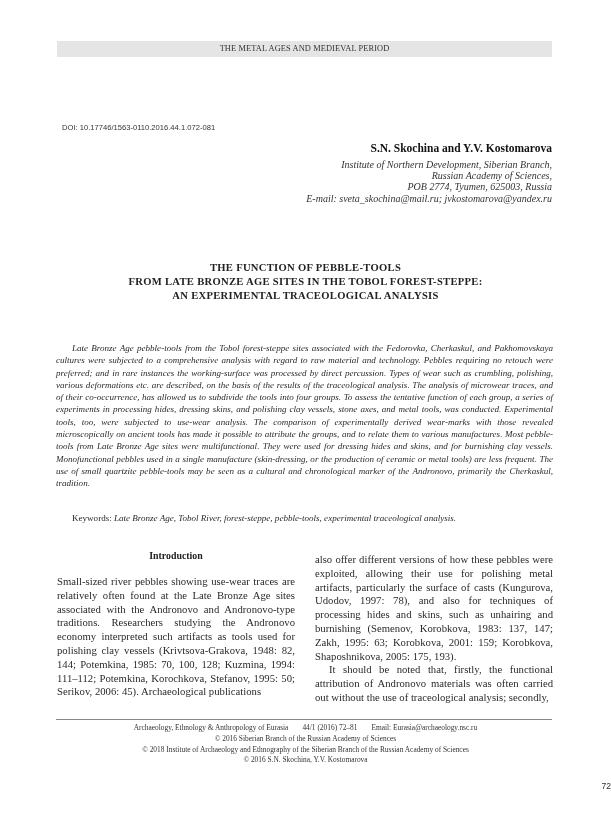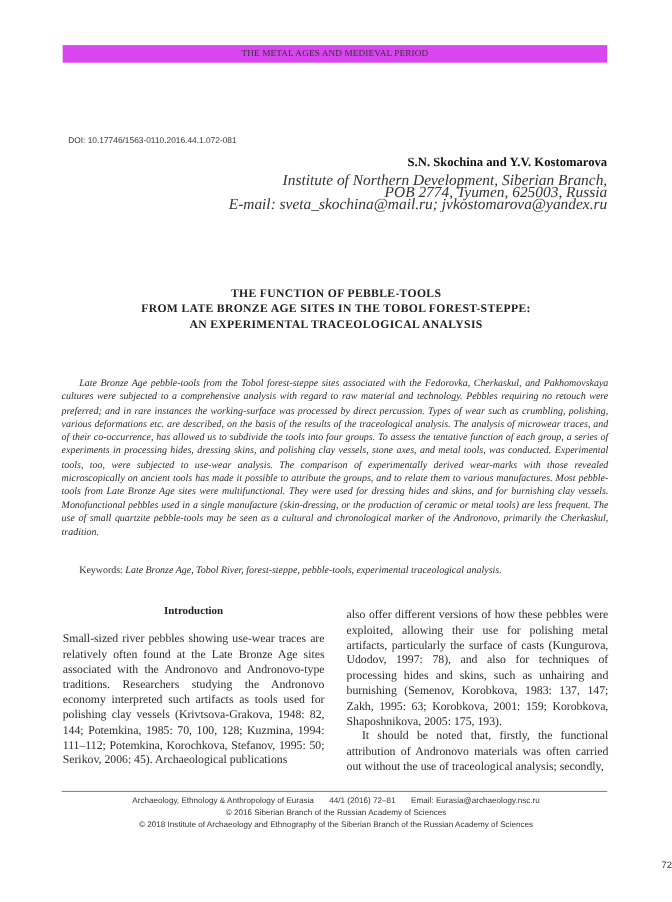--- a/index.html
+++ b/index.html
@@ -2,35 +2,35 @@
 <html><head>
   <meta charset="utf-8">
   <style>
     html, body { margin: 0; padding: 0; background: #ffffff; }
     body {
       width: 611px; height: 820px; position: relative; overflow: hidden;
       font-family: "Liberation Serif", serif; color: #222;
     }
     .section-bar {
       position: absolute; left: 57px; top: 41px; width: 495px; height: 16px;
-      background: #d946ef; text-align: center;
+      background: #e5e5e5; text-align: center;
       font-family: "Liberation Serif", serif; font-size: 8.4px; line-height: 16px;
       color: #333; letter-spacing: 0.1px;
     }
     .doi {
       position: absolute; left: 62px; top: 123px;
       font-family: "Liberation Sans", sans-serif; font-size: 7.6px; color: #333;
     }
     .authors {
       position: absolute; right: 59px; top: 142px; text-align: right;
       font-family: "Liberation Serif", serif; font-size: 11.5px; font-weight: bold; color: #111;
     }
     .affil {
       position: absolute; right: 59px; top: 159px; text-align: right;
-      font-family: "Liberation Serif", serif; font-style: italic; font-size: 14px;
+      font-family: "Liberation Serif", serif; font-style: italic; font-size: 10px;
       line-height: 11.2px; color: #333;
     }
     .affil div { white-space: nowrap; }
     .title {
       position: absolute; left: 0; width: 611px; top: 261px; text-align: center;
       font-family: "Liberation Serif", serif; font-weight: bold; font-size: 10.6px;
       line-height: 14.2px; color: #222; letter-spacing: 0.3px;
     }
     .title div { white-space: nowrap; }
     .abstract {
@@ -56,40 +56,41 @@
     .intro-heading {
       position: absolute; left: 57px; top: 550px; width: 238px; text-align: center;
       font-family: "Liberation Serif", serif; font-weight: bold; font-size: 9.9px; color: #222;
     }
     .footer-rule {
       position: absolute; left: 56px; top: 719px; width: 496px; height: 0;
       border-top: 1px solid #888;
     }
     .footer {
       position: absolute; left: 0; width: 611px; top: 723px; text-align: center;
-      font-family: Liberation Sans, sans-serif; font-size: 7.4px; line-height: 10.8px; color: #333;
+      font-family: Liberation Serif, serif; font-size: 7.4px; line-height: 10.8px; color: #333;
     }
     .footer .journal-line span { display: inline-block; }
     .footer .journal-line .gap { width: 14px; }
     .page-number {
       position: absolute; left: 0; width: 611px; top: 781px; text-align: right;
       font-family: "Liberation Sans", sans-serif; font-size: 8.6px; color: #333;
     }
   </style>
 </head>
 <body>
 
 <div class="section-bar">THE METAL AGES AND MEDIEVAL PERIOD</div>
 
 <div class="doi">DOI: 10.17746/1563-0110.2016.44.1.072-081</div>
 
 <div class="authors">S.N. Skochina and Y.V. Kostomarova</div>
 
 <div class="affil">
   <div>Institute of Northern Development, Siberian Branch,</div>
+  <div>Russian Academy of Sciences,</div>
   <div>POB 2774, Tyumen, 625003, Russia</div>
   <div>E-mail: sveta_skochina@mail.ru; jvkostomarova@yandex.ru</div>
 </div>
 
 <div class="title">
   <div>THE FUNCTION OF PEBBLE-TOOLS</div>
   <div>FROM LATE BRONZE AGE SITES IN THE TOBOL FOREST-STEPPE:</div>
   <div>AN EXPERIMENTAL TRACEOLOGICAL ANALYSIS</div>
 </div>
 
@@ -111,15 +112,16 @@
 </div>
 
 <div class="footer-rule"></div>
 
 <div class="footer">
   <div class="journal-line">
     <span>Archaeology, Ethnology &amp; Anthropology of Eurasia</span><span class="gap"></span><span>44/1 (2016) 72–81</span><span class="gap"></span><span>Email: Eurasia@archaeology.nsc.ru</span>
   </div>
   <div>© 2016 Siberian Branch of the Russian Academy of Sciences</div>
   <div>© 2018 Institute of Archaeology and Ethnography of the Siberian Branch of the Russian Academy of Sciences</div>
+  <div>© 2016 S.N. Skochina, Y.V. Kostomarova</div>
 </div>
 
 <div class="page-number">72</div>
 
 </body></html>

